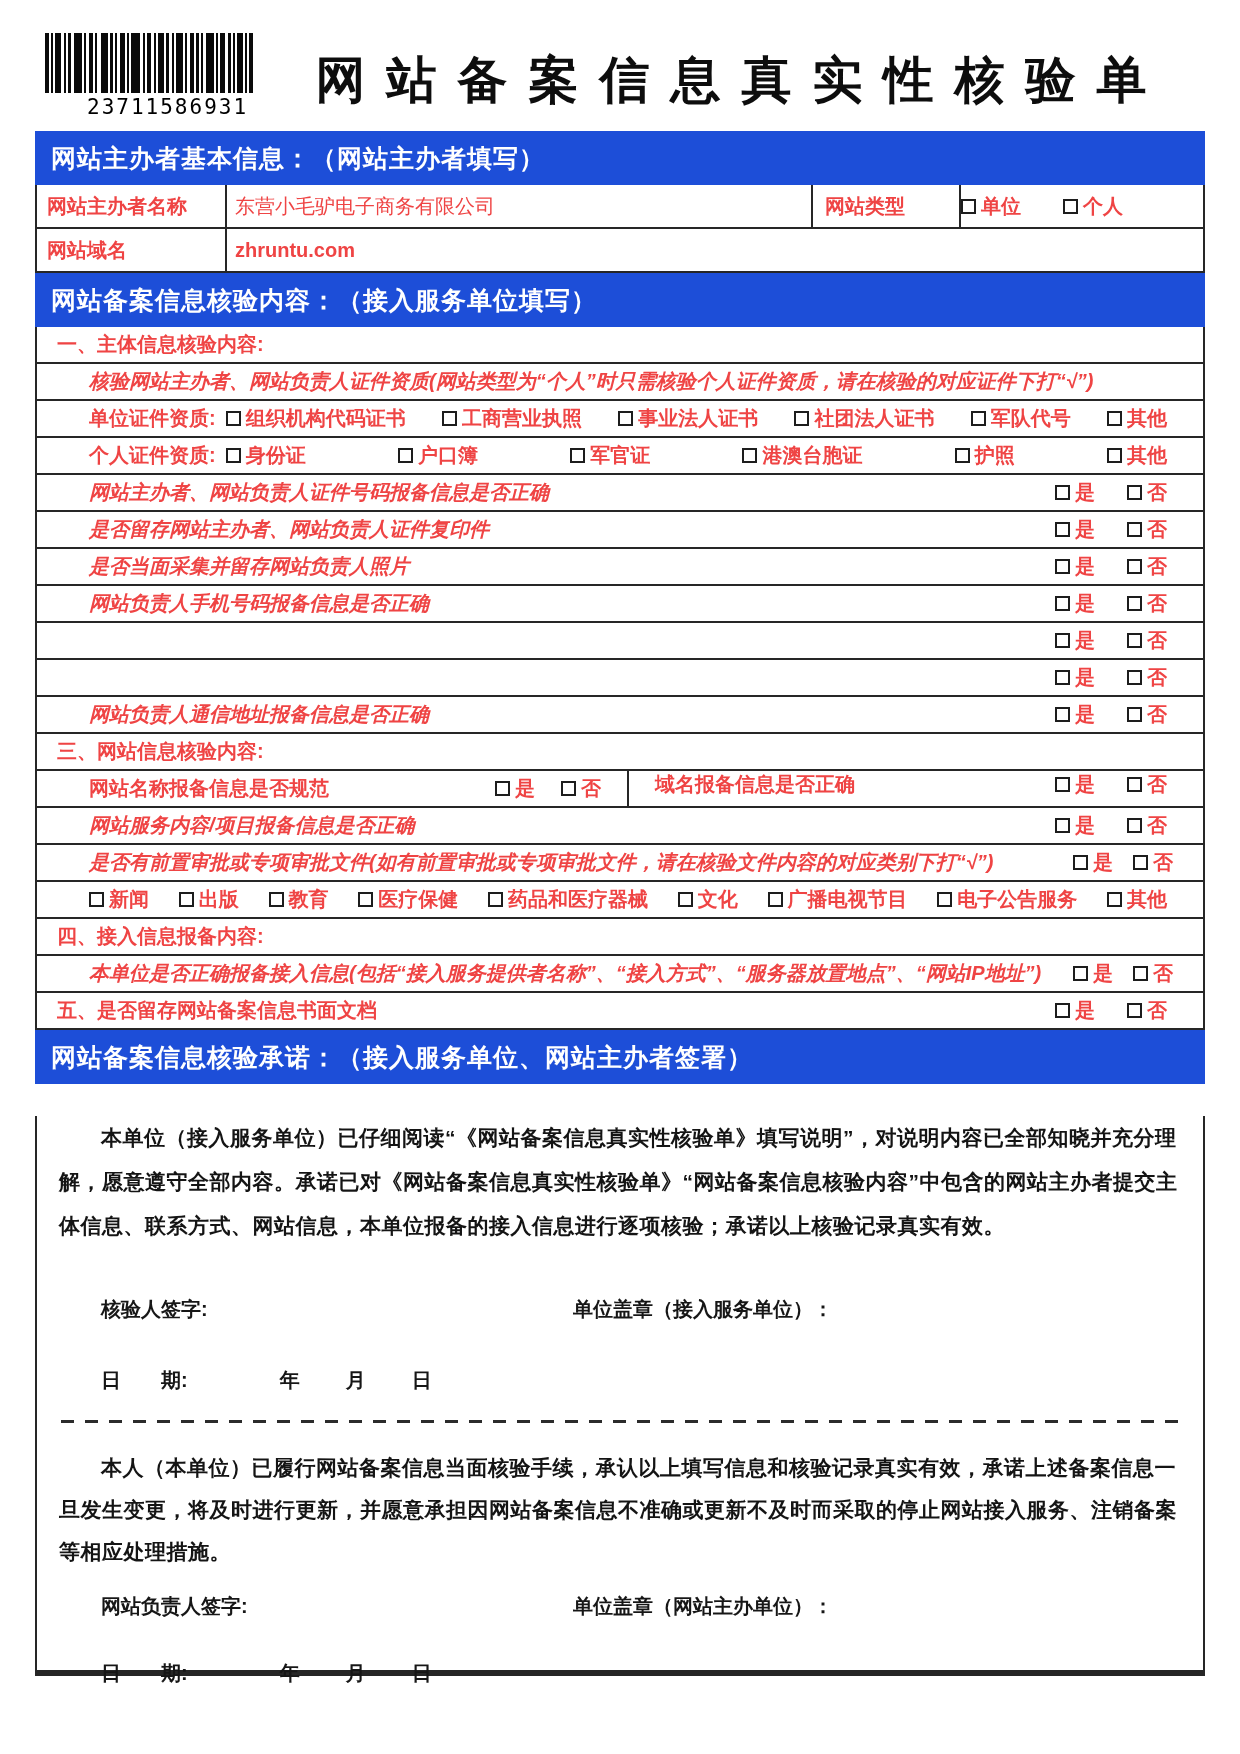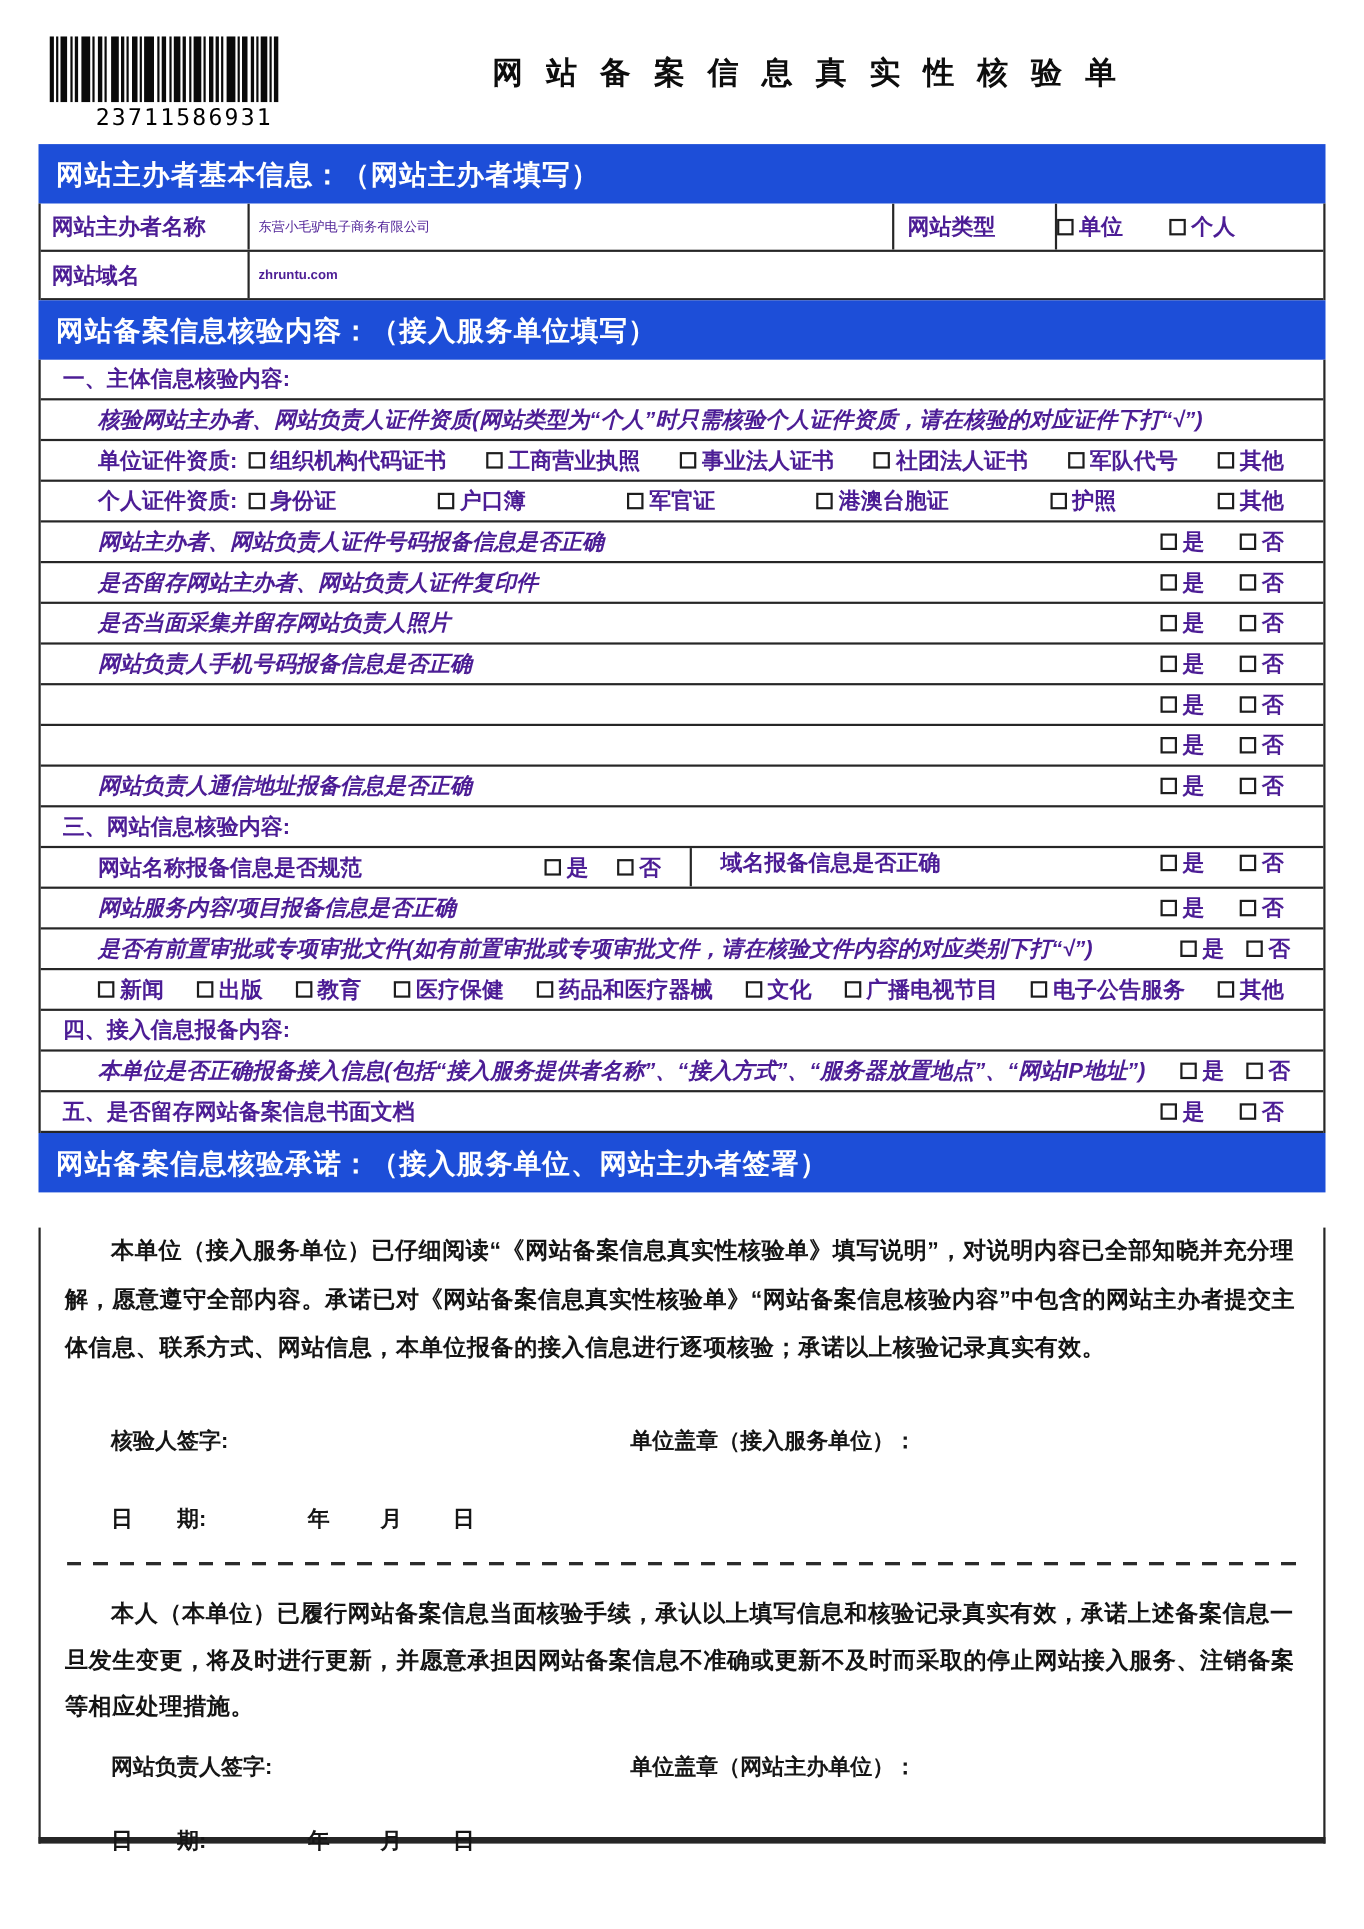--- a/index.html
+++ b/index.html
@@ -15,47 +15,47 @@
   .masthead { display: flex; align-items: flex-start; margin-left: 10px; height: 92px; }
   .barcode-block { width: 212px; flex: 0 0 212px; }
   .barcode-block svg { display: block; }
   .barcode-number {
     font-family: "DejaVu Sans Mono", monospace;
     font-size: 21px; letter-spacing: 2px; color:#000;
     padding-left: 42px; margin-top: 2px;
   }
   .doc-title {
     flex: 1; text-align: center;
-    font-size: 28px; font-weight: bold; color: #0d0d0d;
+    font-size: 50px; font-weight: bold; color: #0d0d0d;
     letter-spacing: 21px; text-indent: 21px;
     margin-top: 14px; white-space: nowrap;
   }
 
   
   .bar {
     height: 54px; background: #1d4ed8; color: #fff;
     display: flex; align-items: center;
     font-size: 25px; font-weight: bold;
     padding: 0 16px; letter-spacing: 1px;
   }
   .bar.first { margin-top: 6px; }
 
   
   .tbl { border-left: 2px solid #262626; border-right: 2px solid #262626; }
   .trow {
     display: flex; align-items: center;
     border-bottom: 2px solid #262626;
-    font-size: 20px; font-weight: bold; color: #4c1d95;
+    font-size: 20px; font-weight: bold; color: #ef4444;
     height: 37px; overflow: hidden; white-space: nowrap;
   }
   .trow.tall { height: 44px; }
   .cell { display: flex; align-items: center; height: 100%; }
   .rb { border-right: 2px solid #262626; }
   .lbl { padding-left: 10px; }
-  .val { font-weight: normal; font-size: 12px; padding-left: 8px; }
+  .val { font-weight: normal; font-size: 20px; padding-left: 8px; }
   .val.dom { font-weight: bold; }
 
   .w-label { flex: 0 0 190px; }
   .w-value { flex: 1; }
   .w-type  { flex: 0 0 148px; justify-content: flex-start; padding-left: 12px; }
   .w-typeopts { flex: 0 0 242px; padding-left: 0; gap: 42px; }
 
   
   .ind1 .txt { padding-left: 20px; }
   .ind2 .txt { padding-left: 52px; font-style: italic; }

